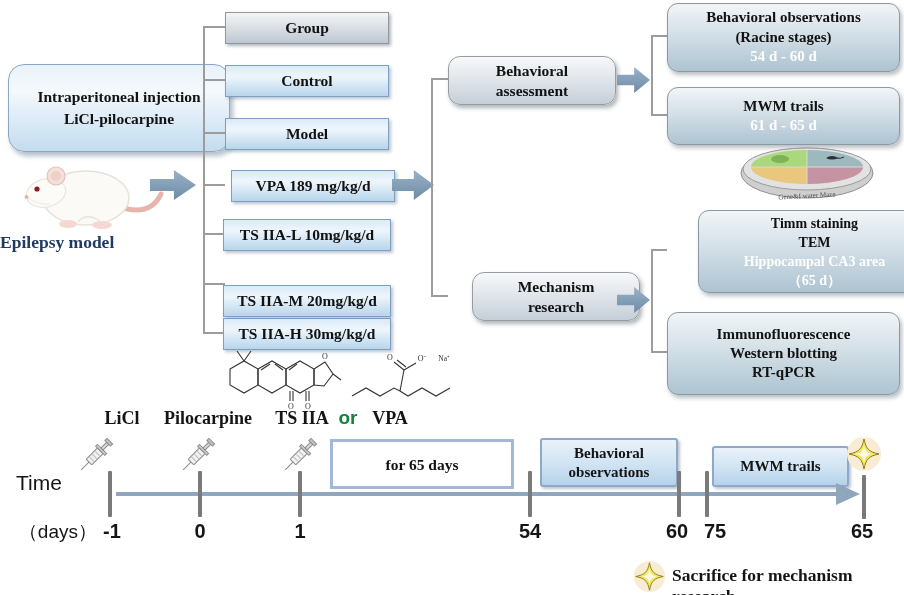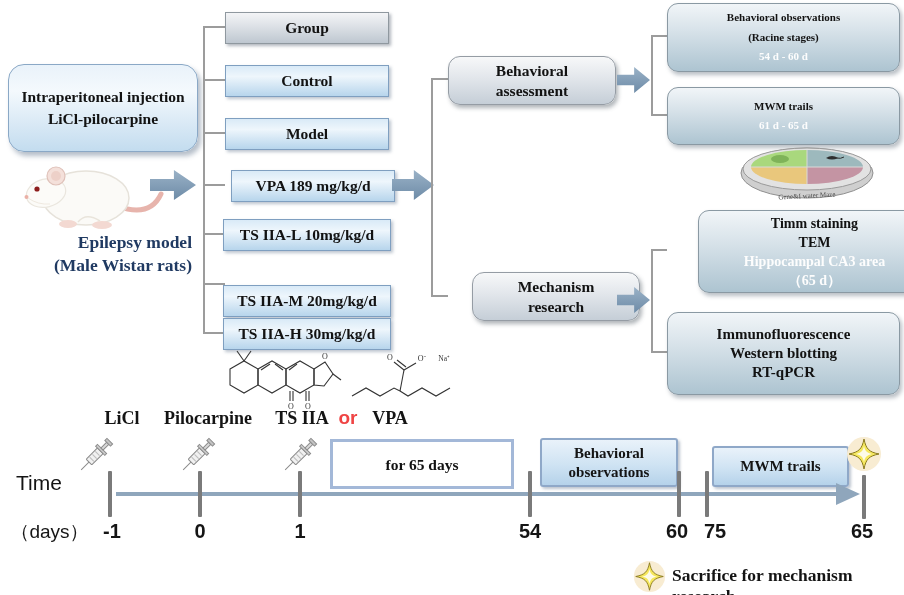--- a/index.html
+++ b/index.html
@@ -8,28 +8,28 @@
   .abs{position:absolute}
   .box{position:absolute;display:flex;align-items:center;justify-content:center;
        text-align:center;font-weight:bold;color:#121212}
   .blue{background:linear-gradient(180deg,#d9eaf7 0%,#eef6fc 35%,#b7d5ec 100%);
         border:1px solid #7f9fc0;box-shadow:2px 2px 3px rgba(90,110,135,.40);font-size:15.5px}
   .grayhdr{background:linear-gradient(180deg,#f3f4f6 0%,#dfe3e8 40%,#bec7d0 100%);
         border:1px solid #8f989f;box-shadow:2px 2px 3px rgba(85,95,110,.45);font-size:15.5px}
   .pill{border-radius:12px;flex-direction:column;line-height:20px;font-size:15.5px;
         background:linear-gradient(180deg,#f7f8f9 0%,#e2e6eb 45%,#c5ced7 100%);
         border:1px solid #959ca4;box-shadow:2px 3px 4px rgba(80,90,100,.45)}
-  .result{border-radius:11px;flex-direction:column;font-size:11px;line-height:19.5px;
+  .result{border-radius:11px;flex-direction:column;font-size:15px;line-height:19.5px;
         background:linear-gradient(180deg,#f1f5f8 0%,#d7e2e9 40%,#adc4d1 100%);
         border:1px solid #8a99a3;box-shadow:2px 3px 4px rgba(80,95,110,.40)}
   .white{color:#fdfdfd}
   .roundrect{border-radius:16px;
         background:linear-gradient(180deg,#e9f2fa 0%,#f4f9fd 30%,#c3dcef 100%);
         border:1px solid #8aa8c6;box-shadow:3px 4px 5px rgba(90,110,135,.45);
-        font-size:15.5px;line-height:22px;padding:4px 8px}
+        font-size:15.5px;line-height:22px;padding:4px 24px}
   .conn{position:absolute;background:#9c9c9c}
   .arrow{position:absolute;background:linear-gradient(180deg,#9ab2c7 0%,#6d8ba7 100%);
         clip-path:polygon(0 30%,52% 30%,52% 0,100% 50%,52% 100%,52% 70%,0 70%)}
   .tick{position:absolute;width:4px;background:#7a7a7a;border-radius:1px}
   .num{position:absolute;font-family:"Liberation Sans",sans-serif;font-weight:bold;
        font-size:20px;color:#151515;text-align:center}
   .sansb{font-family:"Liberation Sans",sans-serif;font-weight:normal}
   .tl-box{position:absolute;display:flex;flex-direction:column;align-items:center;
         justify-content:center;text-align:center;font-weight:bold;font-size:15px;line-height:19px;
         background:linear-gradient(180deg,#e9f2fa 0%,#cfe3f3 55%,#b5d2ea 100%);
@@ -52,23 +52,22 @@
   <circle cx="34" cy="34" r="9" fill="#f4e0da" stroke="#dfc1b9" stroke-width="1.2"></circle>
   <circle cx="34" cy="34" r="5" fill="#edd0c8"></circle>
   <circle cx="15" cy="47" r="2.6" fill="#8d1d1d"></circle>
   <circle cx="4.5" cy="55" r="2" fill="#eab0a6"></circle>
   <path d="M6,56 Q16,63 28,62" fill="none" stroke="#efe9e0" stroke-width="1"></path>
   <ellipse cx="46" cy="82" rx="9" ry="4" fill="#f3d9d2"></ellipse>
   <ellipse cx="80" cy="83" rx="10" ry="4" fill="#f3d9d2"></ellipse>
   <path d="M56,80 Q64,70 78,79" fill="none" stroke="#e9e4db" stroke-width="1.5"></path>
 </svg>
 
-<div class="abs navy" style="left:0;top:231px;width:192px;text-align:right;font-weight:bold;font-size:17.5px;line-height:23px">
+<div class="abs navy" style="left:0;top:231px;width:192px;text-align:left;font-weight:bold;font-size:17.5px;line-height:23px">
   <div>Epilepsy model</div>
-  <div>(Male Wistar rats)</div>
 </div>
 
 <div class="arrow" style="left:150px;top:170px;width:46px;height:30px"></div>
 
 <div class="conn" style="left:203px;top:27px;width:2px;height:307px"></div>
 <div class="conn" style="left:203px;top:26px;width:22px;height:2px"></div>
 <div class="conn" style="left:203px;top:79px;width:22px;height:2px"></div>
 <div class="conn" style="left:203px;top:132px;width:22px;height:2px"></div>
 <div class="conn" style="left:203px;top:184px;width:22px;height:2px"></div>
 <div class="conn" style="left:203px;top:233px;width:22px;height:2px"></div>
@@ -178,21 +177,21 @@
     <line x1="56" y1="18" x2="68" y2="11"></line>
   </g>
   <text x="42" y="8" font-size="8" fill="#333" text-anchor="middle">O</text>
   <text x="74" y="9" font-size="8" fill="#333" text-anchor="middle">O⁻</text>
   <text x="96" y="9" font-size="7.5" fill="#333" text-anchor="middle">Na⁺</text>
 </svg>
 
 <div class="druglabel" style="left:92px;top:408px;width:60px">LiCl</div>
 <div class="druglabel" style="left:158px;top:408px;width:100px">Pilocarpine</div>
 <div class="druglabel" style="left:268px;top:408px;width:68px">TS IIA</div>
-<div class="druglabel sansb" style="left:334px;top:407px;width:28px;color:#ef4444;font-size:19px">or</div>
+<div class="druglabel sansb" style="left:334px;top:407px;width:28px;color:#15803d;font-size:19px">or</div>
 <div class="druglabel" style="left:364px;top:408px;width:52px">VPA</div>
 
 <svg class="abs" style="left:74px;top:433px" width="44" height="44" viewBox="0 0 44 44">
   <g transform="rotate(-45 22 22)" stroke="#8b8b8b" stroke-width="1">
     <line x1="1" y1="22" x2="12" y2="22"></line>
     <rect x="12" y="18" width="16" height="8" fill="#f1f1f1" rx="1"></rect>
     <line x1="16" y1="19" x2="16" y2="25" stroke="#bdbdbd"></line>
       <line x1="20" y1="19" x2="20" y2="25" stroke="#bdbdbd"></line>
       <line x1="24" y1="19" x2="24" y2="25" stroke="#bdbdbd"></line>
     <rect x="28" y="15.5" width="2.5" height="13" fill="#cdcdcd"></rect>
@@ -249,21 +248,21 @@
 <div class="abs" style="left:836px;top:483px;width:0;height:0;border-left:24px solid #8fa6bc;border-top:11px solid transparent;border-bottom:11px solid transparent"></div>
 
 <div class="tick" style="left:108px;top:471px;height:46px"></div>
 <div class="tick" style="left:198px;top:471px;height:46px"></div>
 <div class="tick" style="left:298px;top:471px;height:46px"></div>
 <div class="tick" style="left:528px;top:471px;height:46px"></div>
 <div class="tick" style="left:677px;top:471px;height:46px"></div>
 <div class="tick" style="left:705px;top:471px;height:46px"></div>
 <div class="tick" style="left:862px;top:475px;height:44px"></div>
 
-<div class="num sansb" style="left:2px;top:519px;width:95px;font-size:19px;text-align:center">（days）</div>
+<div class="num sansb" style="left:2px;top:519px;width:95px;font-size:19px;text-align:right">（days）</div>
 <div class="num" style="left:92px;top:520px;width:40px">-1</div>
 <div class="num" style="left:180px;top:520px;width:40px">0</div>
 <div class="num" style="left:280px;top:520px;width:40px">1</div>
 <div class="num" style="left:510px;top:520px;width:40px">54</div>
 <div class="num" style="left:657px;top:520px;width:40px">60</div>
 <div class="num" style="left:695px;top:520px;width:40px">75</div>
 <div class="num" style="left:842px;top:520px;width:40px">65</div>
 
 <svg class="abs" style="left:633px;top:560px" width="33" height="33" viewBox="0 0 36 36">
   <circle cx="18" cy="18" r="17" fill="#f8ecd2"></circle>

